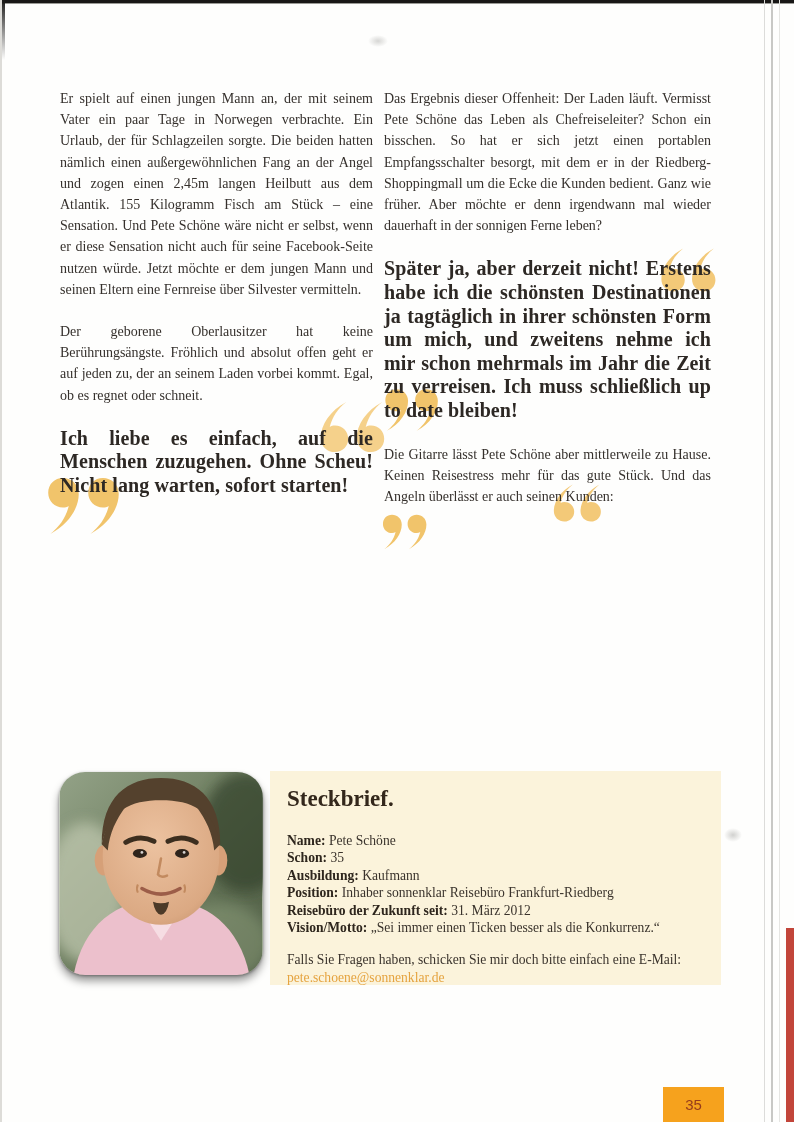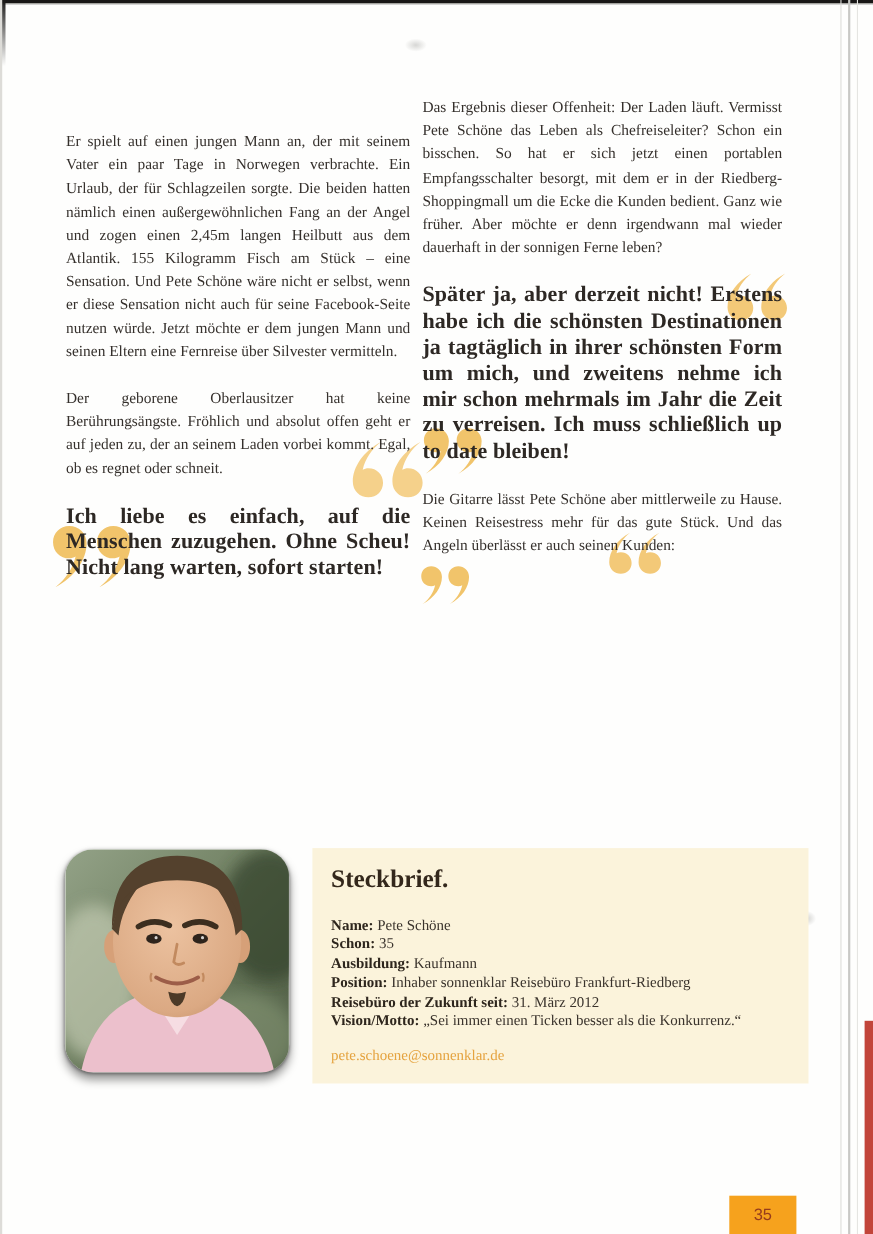--- a/index.html
+++ b/index.html
@@ -17,37 +17,37 @@
   .rline1 { position:absolute; left:764px; top:0; width:1px; height:1122px; background:#dcdcda; }
   .rline2 { position:absolute; left:771px; top:0; width:2px; height:1122px; background:#c8c8c5; }
   .rline3 { position:absolute; left:779px; top:0; width:1px; height:1122px; background:#e5e5e2; }
   .red-strip { position:absolute; left:786px; top:928px; width:8px; height:194px; background:#c2453a; }
   .smudge { position:absolute; border-radius:50%; background:radial-gradient(closest-side,#8d8d89,rgba(141,141,137,0)); }
   .smudge1 { left:368px; top:35px; width:20px; height:12px; opacity:.35; }
   .smudge2 { left:724px; top:828px; width:18px; height:14px; opacity:.4; }
 
   
   .col { position:absolute; top:88px; z-index:2; }
-  .col-left  { left:60px;  width:313px;margin-top:31px; }
+  .col-left  { left:60px;  width:313px; }
   .col-right { left:384px; width:327px; }
   p.body {
     margin:0 0 21px 0; font-size:14px; line-height:21.2px;
     text-align:justify; color:#35302c;
   }
   p.pullquote {
     margin:0 0 21px 0; font-size:20px; line-height:23.6px; font-weight:bold;
     text-align:justify; color:#2d2824; letter-spacing:.1px;
   }
 
   
   .qmark { position:absolute; z-index:1; overflow:visible; }
 
   
   .profile-box {
-    position:absolute; left:284px; top:771px; width:451px; height:214px;
+    position:absolute; left:270px; top:771px; width:451px; height:214px;
     background:#fbf3db; z-index:2; box-sizing:border-box; padding:15px 20px 0 17px;
   }
   .profile-title { font-size:23px; font-weight:bold; color:#33271b; margin:0 0 20px 0; }
   .profile-fields { font-size:13.6px; line-height:17.4px; color:#3a332c; }
   .pf-label { font-weight:bold; color:#2e261d;text-align:center; }
   .profile-contact { margin-top:15px; font-size:13.6px; line-height:17.4px; color:#3a332c; }
   .profile-email { color:#e5a33f; text-decoration:none; cursor:pointer; }
 
   .photo {
     position:absolute; left:59px; top:772px; width:204px; height:203px;
@@ -196,20 +196,21 @@
       <div>
         <span class="pf-label">Reisebüro der Zukunft seit:</span>
         <span>31. März 2012</span>
       </div>
       <div>
         <span class="pf-label">Vision/Motto:</span>
         <span>„Sei immer einen Ticken besser als die Konkurrenz.“</span>
       </div>
     </div>
     <div class="profile-contact">
+      <div>Falls Sie Fragen haben, schicken Sie mir doch bitte einfach eine E-Mail:</div>
       <a class="profile-email">pete.schoene@sonnenklar.de</a>
     </div>
   </div>
 
   <div class="pagenum-box">
     <span class="pagenum">35</span>
   </div>
 
 </div>
 

